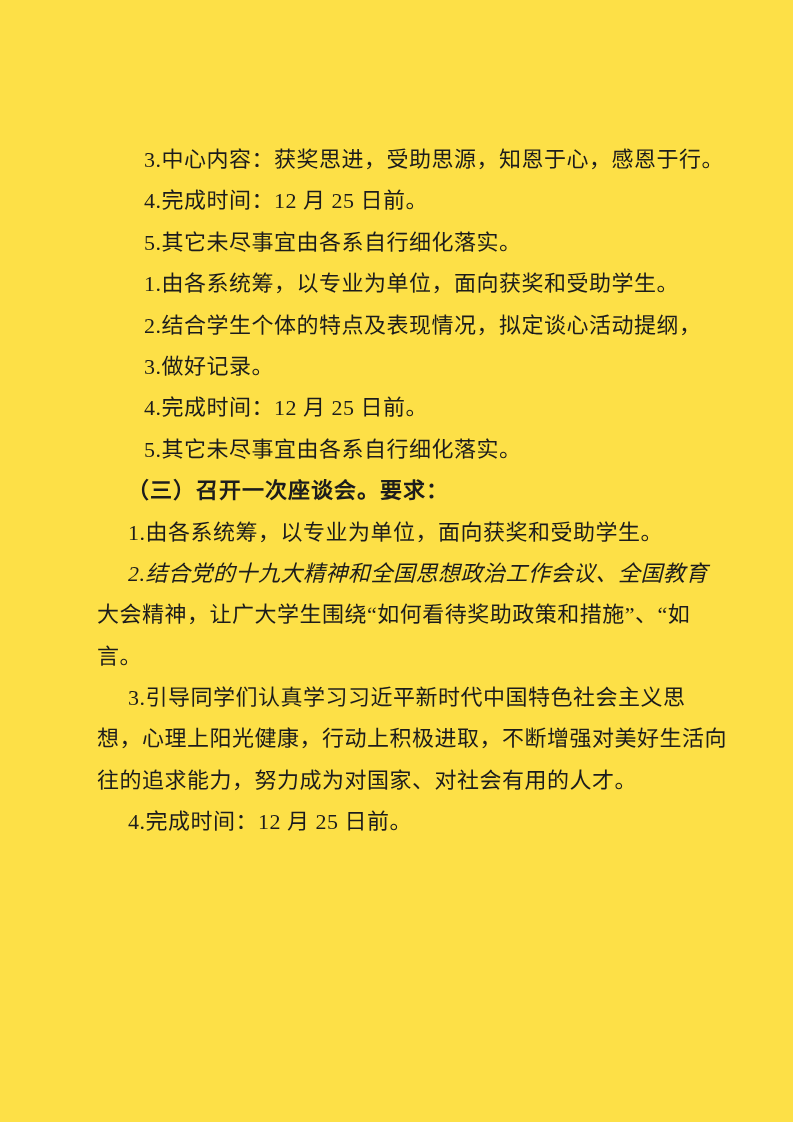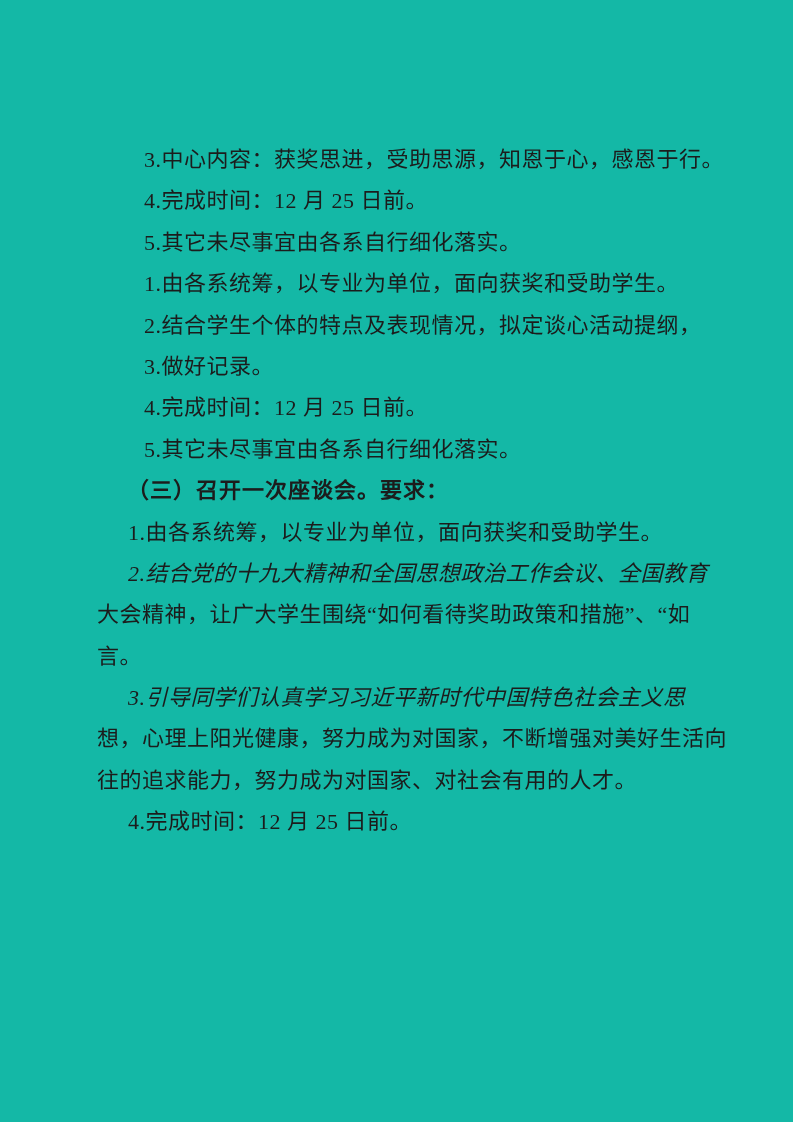--- a/index.html
+++ b/index.html
@@ -45,34 +45,34 @@
     font-family: "Liberation Sans", "DejaVu Sans", sans-serif;
     font-weight: bold;
     letter-spacing: 1px;
   }
   .heading2 { padding-left: 47px; }
   .heading3 { padding-left: 30px; }
 </style>
 </head>
 <body>
 
-<div class="page" style="background: #14b8a6;">
+<div class="page" style="background: #fde047;">
   <main class="doc-body">
 
   <div class="line item2" style="color: rgb(28, 28, 28);">3.中心内容：获奖思进，受助思源，知恩于心，感恩于行。</div>
       <div class="line item2" style="color: rgb(28, 28, 28);">4.完成时间：12 月 25 日前。</div>
       <div class="line item2" style="color: rgb(28, 28, 28);">5.其它未尽事宜由各系自行细化落实。</div>
       <div class="line item2" style="color: rgb(28, 28, 28);">1.由各系统筹，以专业为单位，面向获奖和受助学生。</div>
       <div class="line item2" style="color: rgb(28, 28, 28);">2.结合学生个体的特点及表现情况，拟定谈心活动提纲，</div>
       <div class="line item2" style="color: rgb(28, 28, 28);">3.做好记录。</div>
       <div class="line item2" style="color: rgb(28, 28, 28);">4.完成时间：12 月 25 日前。</div>
       <div class="line item2" style="color: rgb(28, 28, 28);">5.其它未尽事宜由各系自行细化落实。</div>
       <div class="line heading3" style="color: rgb(28, 28, 28);">（三）召开一次座谈会。要求：</div>
       <div class="line item3" style="color: rgb(28, 28, 28);">1.由各系统筹，以专业为单位，面向获奖和受助学生。</div>
       <div class="line item3" style="color: rgb(28, 28, 28); font-style: italic;">2.结合党的十九大精神和全国思想政治工作会议、全国教育</div>
       <div class="line cont" style="color: rgb(28, 28, 28);">大会精神，让广大学生围绕“如何看待奖助政策和措施”、“如</div>
       <div class="line cont" style="color: rgb(28, 28, 28);">言。</div>
-      <div class="line item3" style="color: rgb(28, 28, 28); font-style: italic;">3.引导同学们认真学习习近平新时代中国特色社会主义思</div>
-      <div class="line cont" style="color: rgb(28, 28, 28);">想，心理上阳光健康，努力成为对国家，不断增强对美好生活向</div>
+      <div class="line item3" style="color: rgb(28, 28, 28);">3.引导同学们认真学习习近平新时代中国特色社会主义思</div>
+      <div class="line cont" style="color: rgb(28, 28, 28);">想，心理上阳光健康，行动上积极进取，不断增强对美好生活向</div>
       <div class="line cont" style="color: rgb(28, 28, 28);">往的追求能力，努力成为对国家、对社会有用的人才。</div>
       <div class="line item3" style="color: rgb(28, 28, 28);">4.完成时间：12 月 25 日前。</div>
     </main>
 </div>
 
 </body></html>

